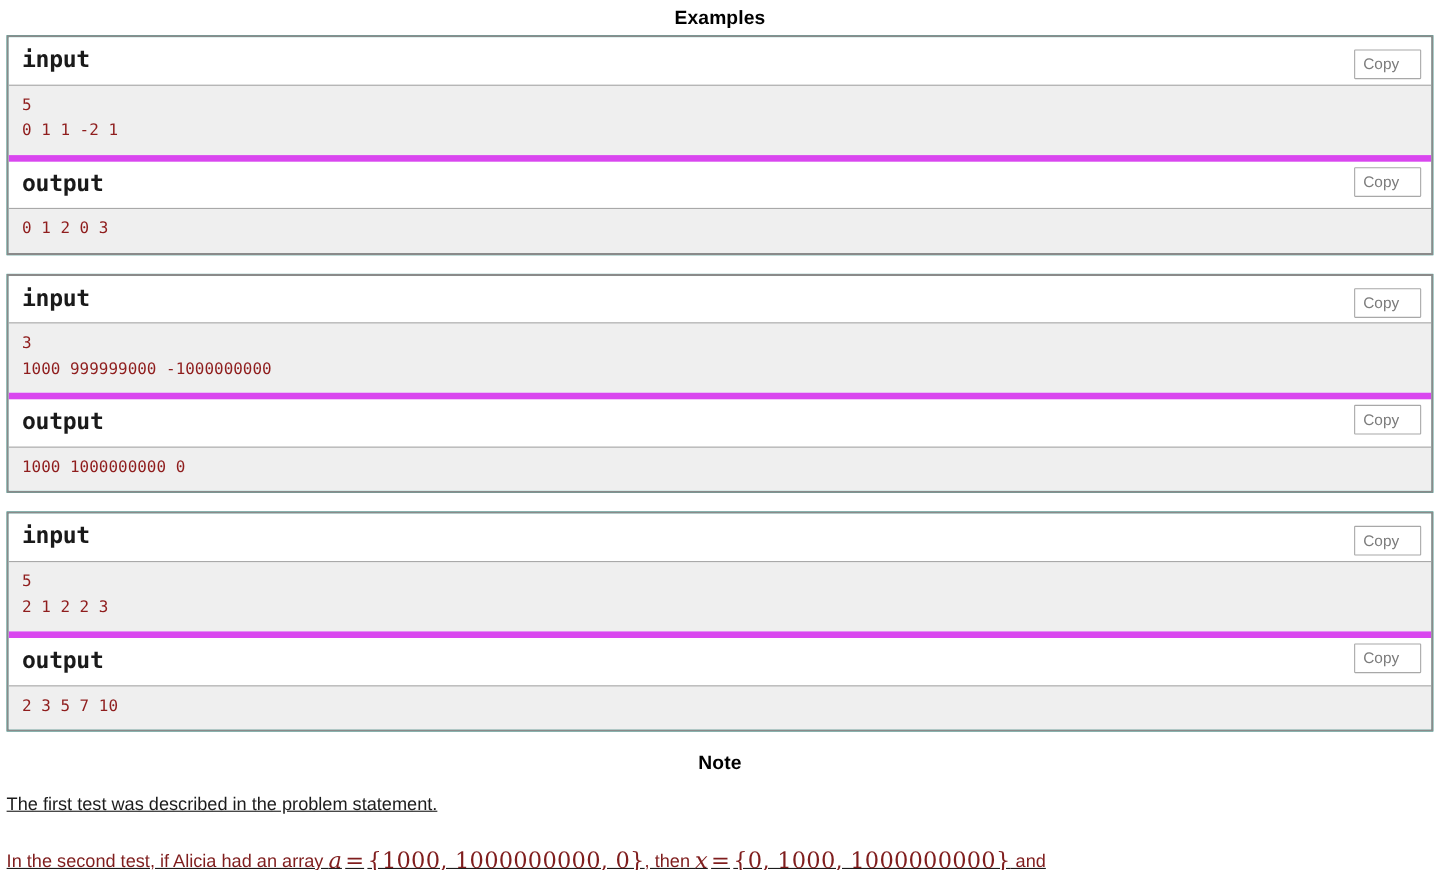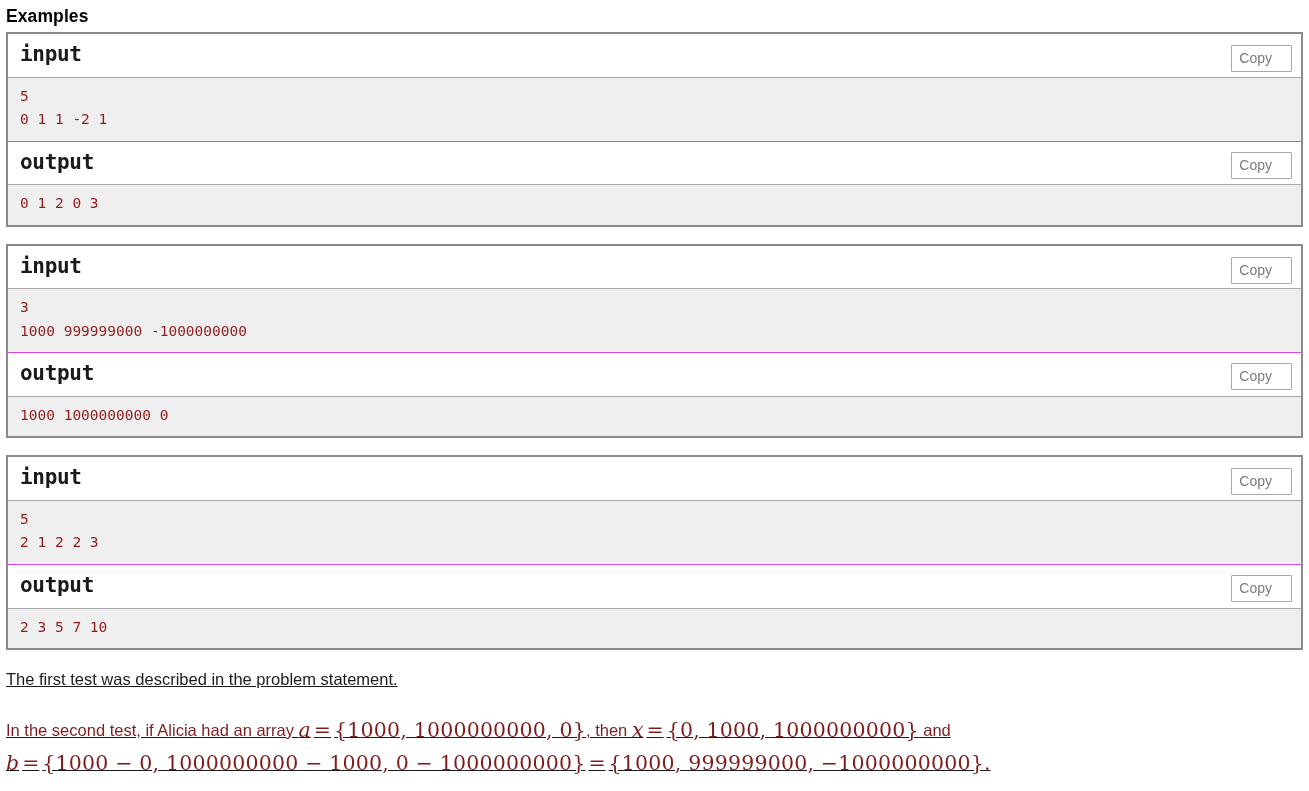--- a/index.html
+++ b/index.html
@@ -23,20 +23,21 @@
 
   
   .section-title {
     font-family: "Liberation Sans", sans-serif;
     font-size: 17.5px;
     font-weight: bold;
     color: #000000;
     letter-spacing: 0.1px;
     margin: 6px 0 5px 0;
     line-height: 1.2;
+    text-align: center;
   }
 
   
   .sample-tests { }
 
   .sample-test {
     border: 2px solid #8a8a8a;
     background: #14b8a6;
     box-sizing: border-box;
     margin-bottom: 17px;
@@ -53,21 +54,21 @@
     font-weight: bold;
     font-size: 21px;
     color: #1a1a1a;
     padding: 8px 12px 9px 12px;
     line-height: 1.22;
     background: #ffffff;
     letter-spacing: -0.3px;
   }
 
   .io-section.output-section .io-title {
-    border-top: 1px solid #d946ef;
+    border-top: 6px solid #d946ef;
   }
 
   .copy-btn {
     position: absolute;
     top: 11px;
     right: 9px;
     border: 1px solid #a8a8a8;
     background: #ffffff;
     color: #7b7b7b;
     font-family: "Liberation Sans", sans-serif;
@@ -179,20 +180,21 @@
       <div class="io-section output-section">
         <div class="io-title">output</div>
         <div class="copy-btn">Copy</div>
         <pre class="io-pre">2 3 5 7 10</pre>
       </div>
     </div>
 
   </div>
 
   <div class="note-block">
+    <div class="section-title">Note</div>
 
     <p class="note-para">The first test was described in the problem statement.</p>
 
     <div class="note-para last">
       <div class="mathline"><span class="txt">In the second test, if Alicia had an array </span><span class="mjx-var">a</span><span class="mjx-op">=</span><span class="mjx">{1000, 1000000000, 0}</span><span class="txt">, then </span><span class="mjx-var">x</span><span class="mjx-op">=</span><span class="mjx">{0, 1000, 1000000000}</span><span class="txt"> and</span></div>
       <div class="mathline"><span class="mjx-var">b</span><span class="mjx-op">=</span><span class="mjx">{1000 − 0, 1000000000 − 1000, 0 − 1000000000}</span><span class="mjx-op">=</span><span class="mjx">{1000, 999999000, −1000000000}</span><span class="mjx">.</span></div>
     </div>
   </div>
 
 </div>

